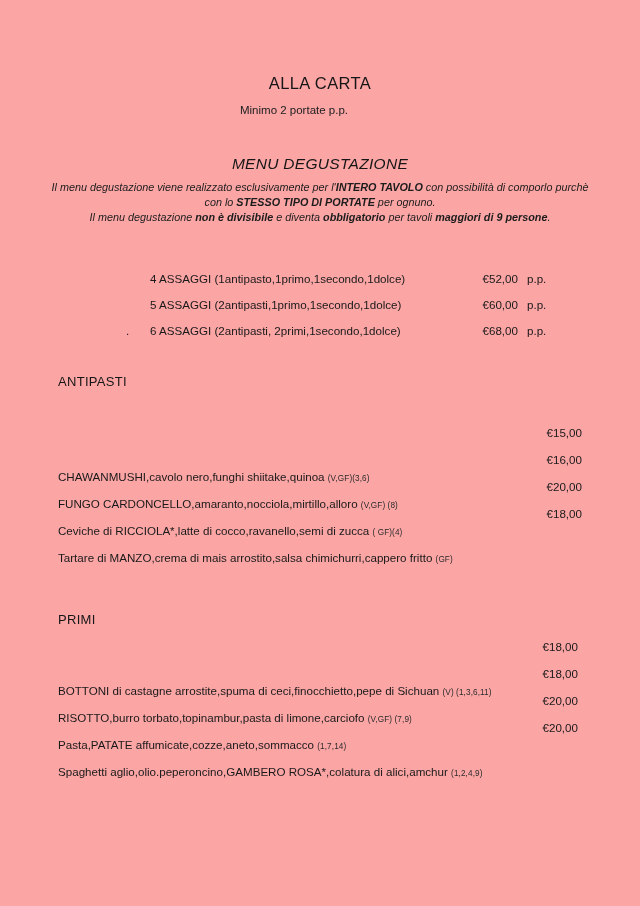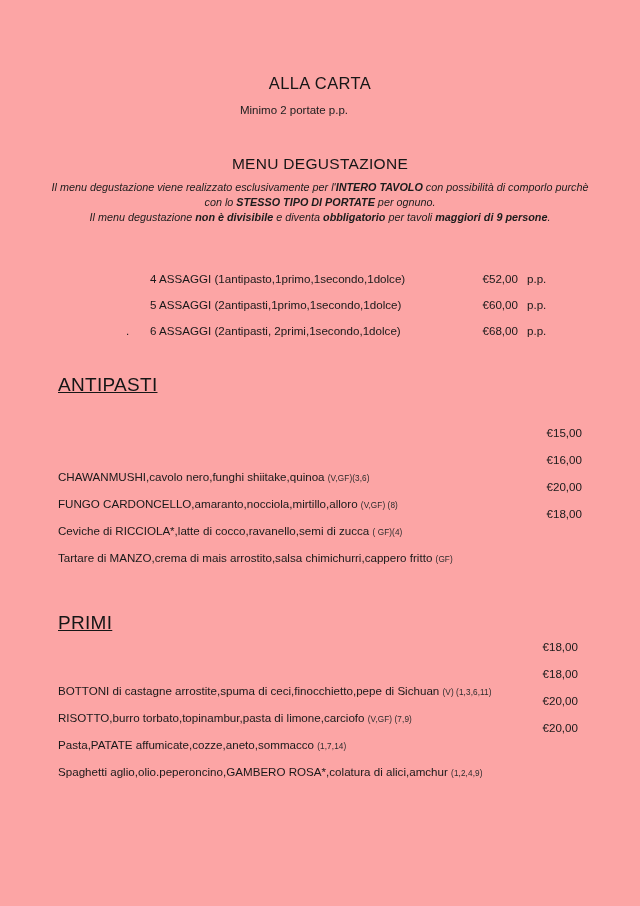--- a/index.html
+++ b/index.html
@@ -45,20 +45,21 @@
   
   .degustazione-title {
     position: absolute;
     top: 155px;
     left: 0;
     width: 640px;
     text-align: center;
     font-size: 15.5px;
     letter-spacing: 0.3px;
     color: #161616;
+    font-style: italic;
   }
   .degustazione-note {
     position: absolute;
     top: 180px;
     left: 50px;
     width: 540px;
     text-align: center;
     font-size: 10.8px;
     line-height: 15.2px;
     color: #1c1c1c;
@@ -103,24 +104,23 @@
   .assaggi-pp {
     position: absolute;
     left: 527px;
     top: 0;
   }
 
   
   .section-title {
     position: absolute;
     left: 58px;
-    font-size: 19px;
+    font-size: 13px;
     letter-spacing: 0.3px;
     color: #161616;
-    text-decoration: underline;
   }
   #antipasti-title { top: 374px; }
   #primi-title { top: 612px; }
 
   .menu-list {
     position: absolute;
     left: 58px;
     width: 524px;
   }
   #antipasti-list { top: 426px; }

